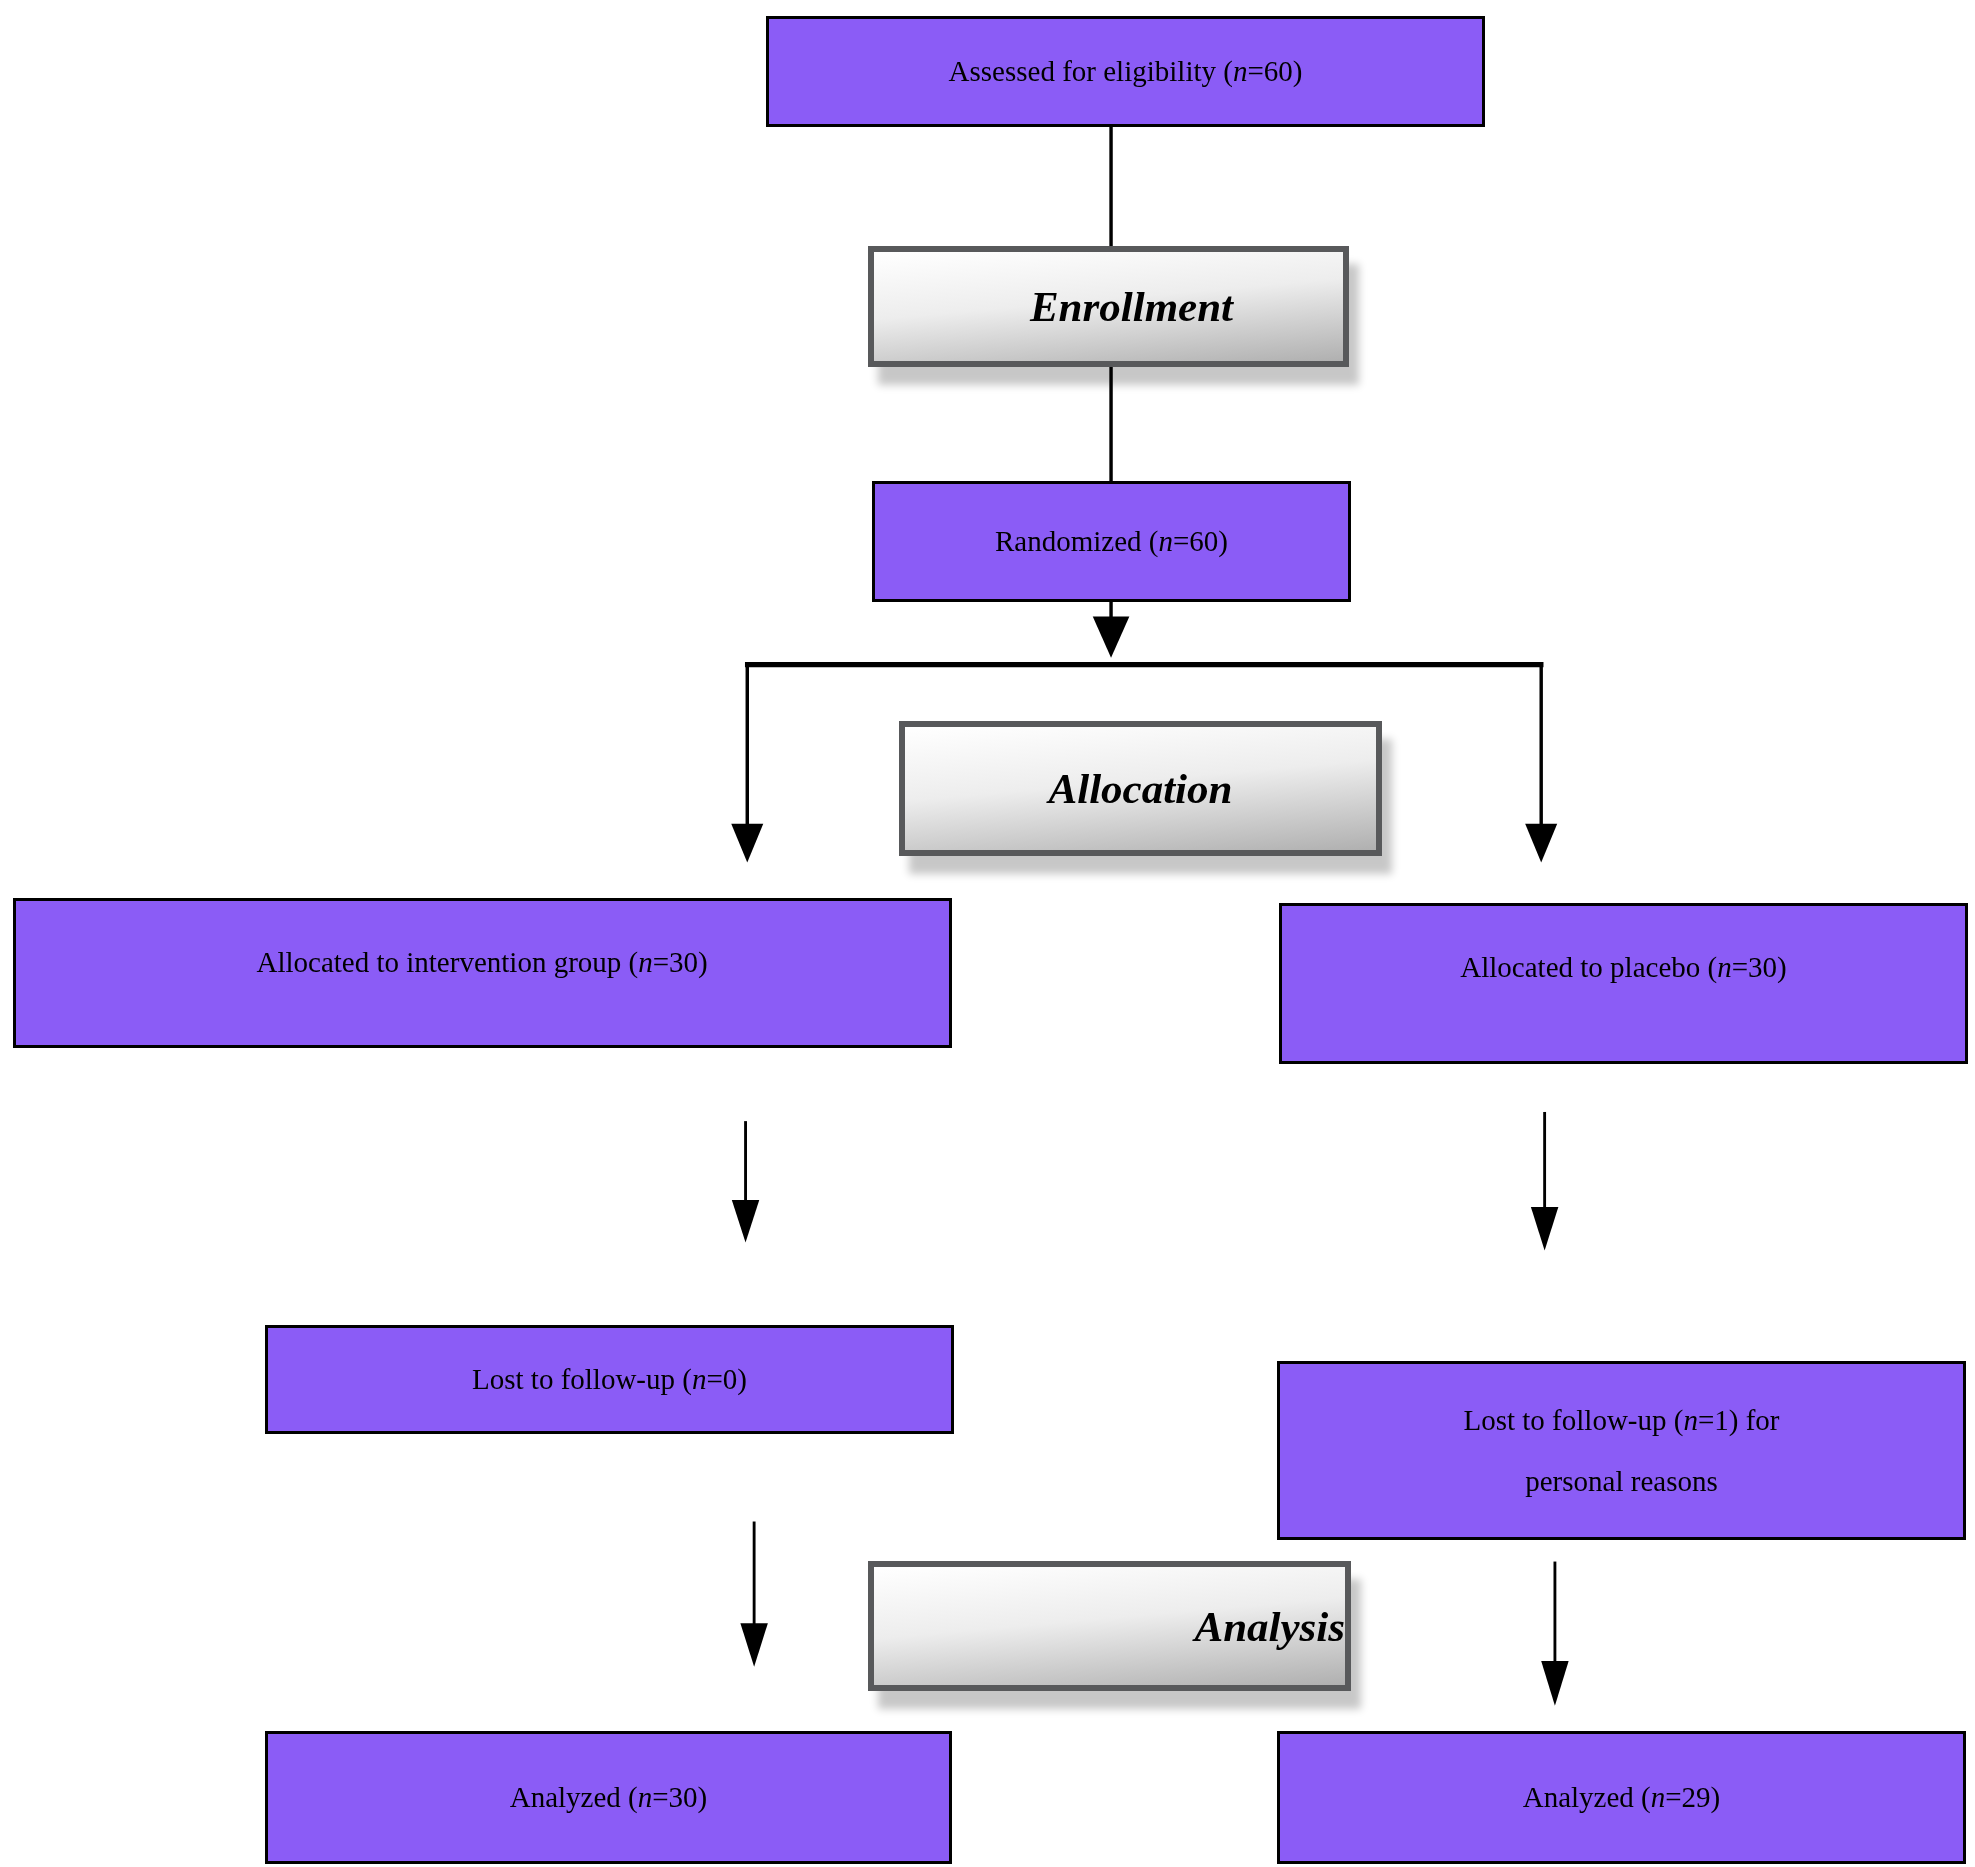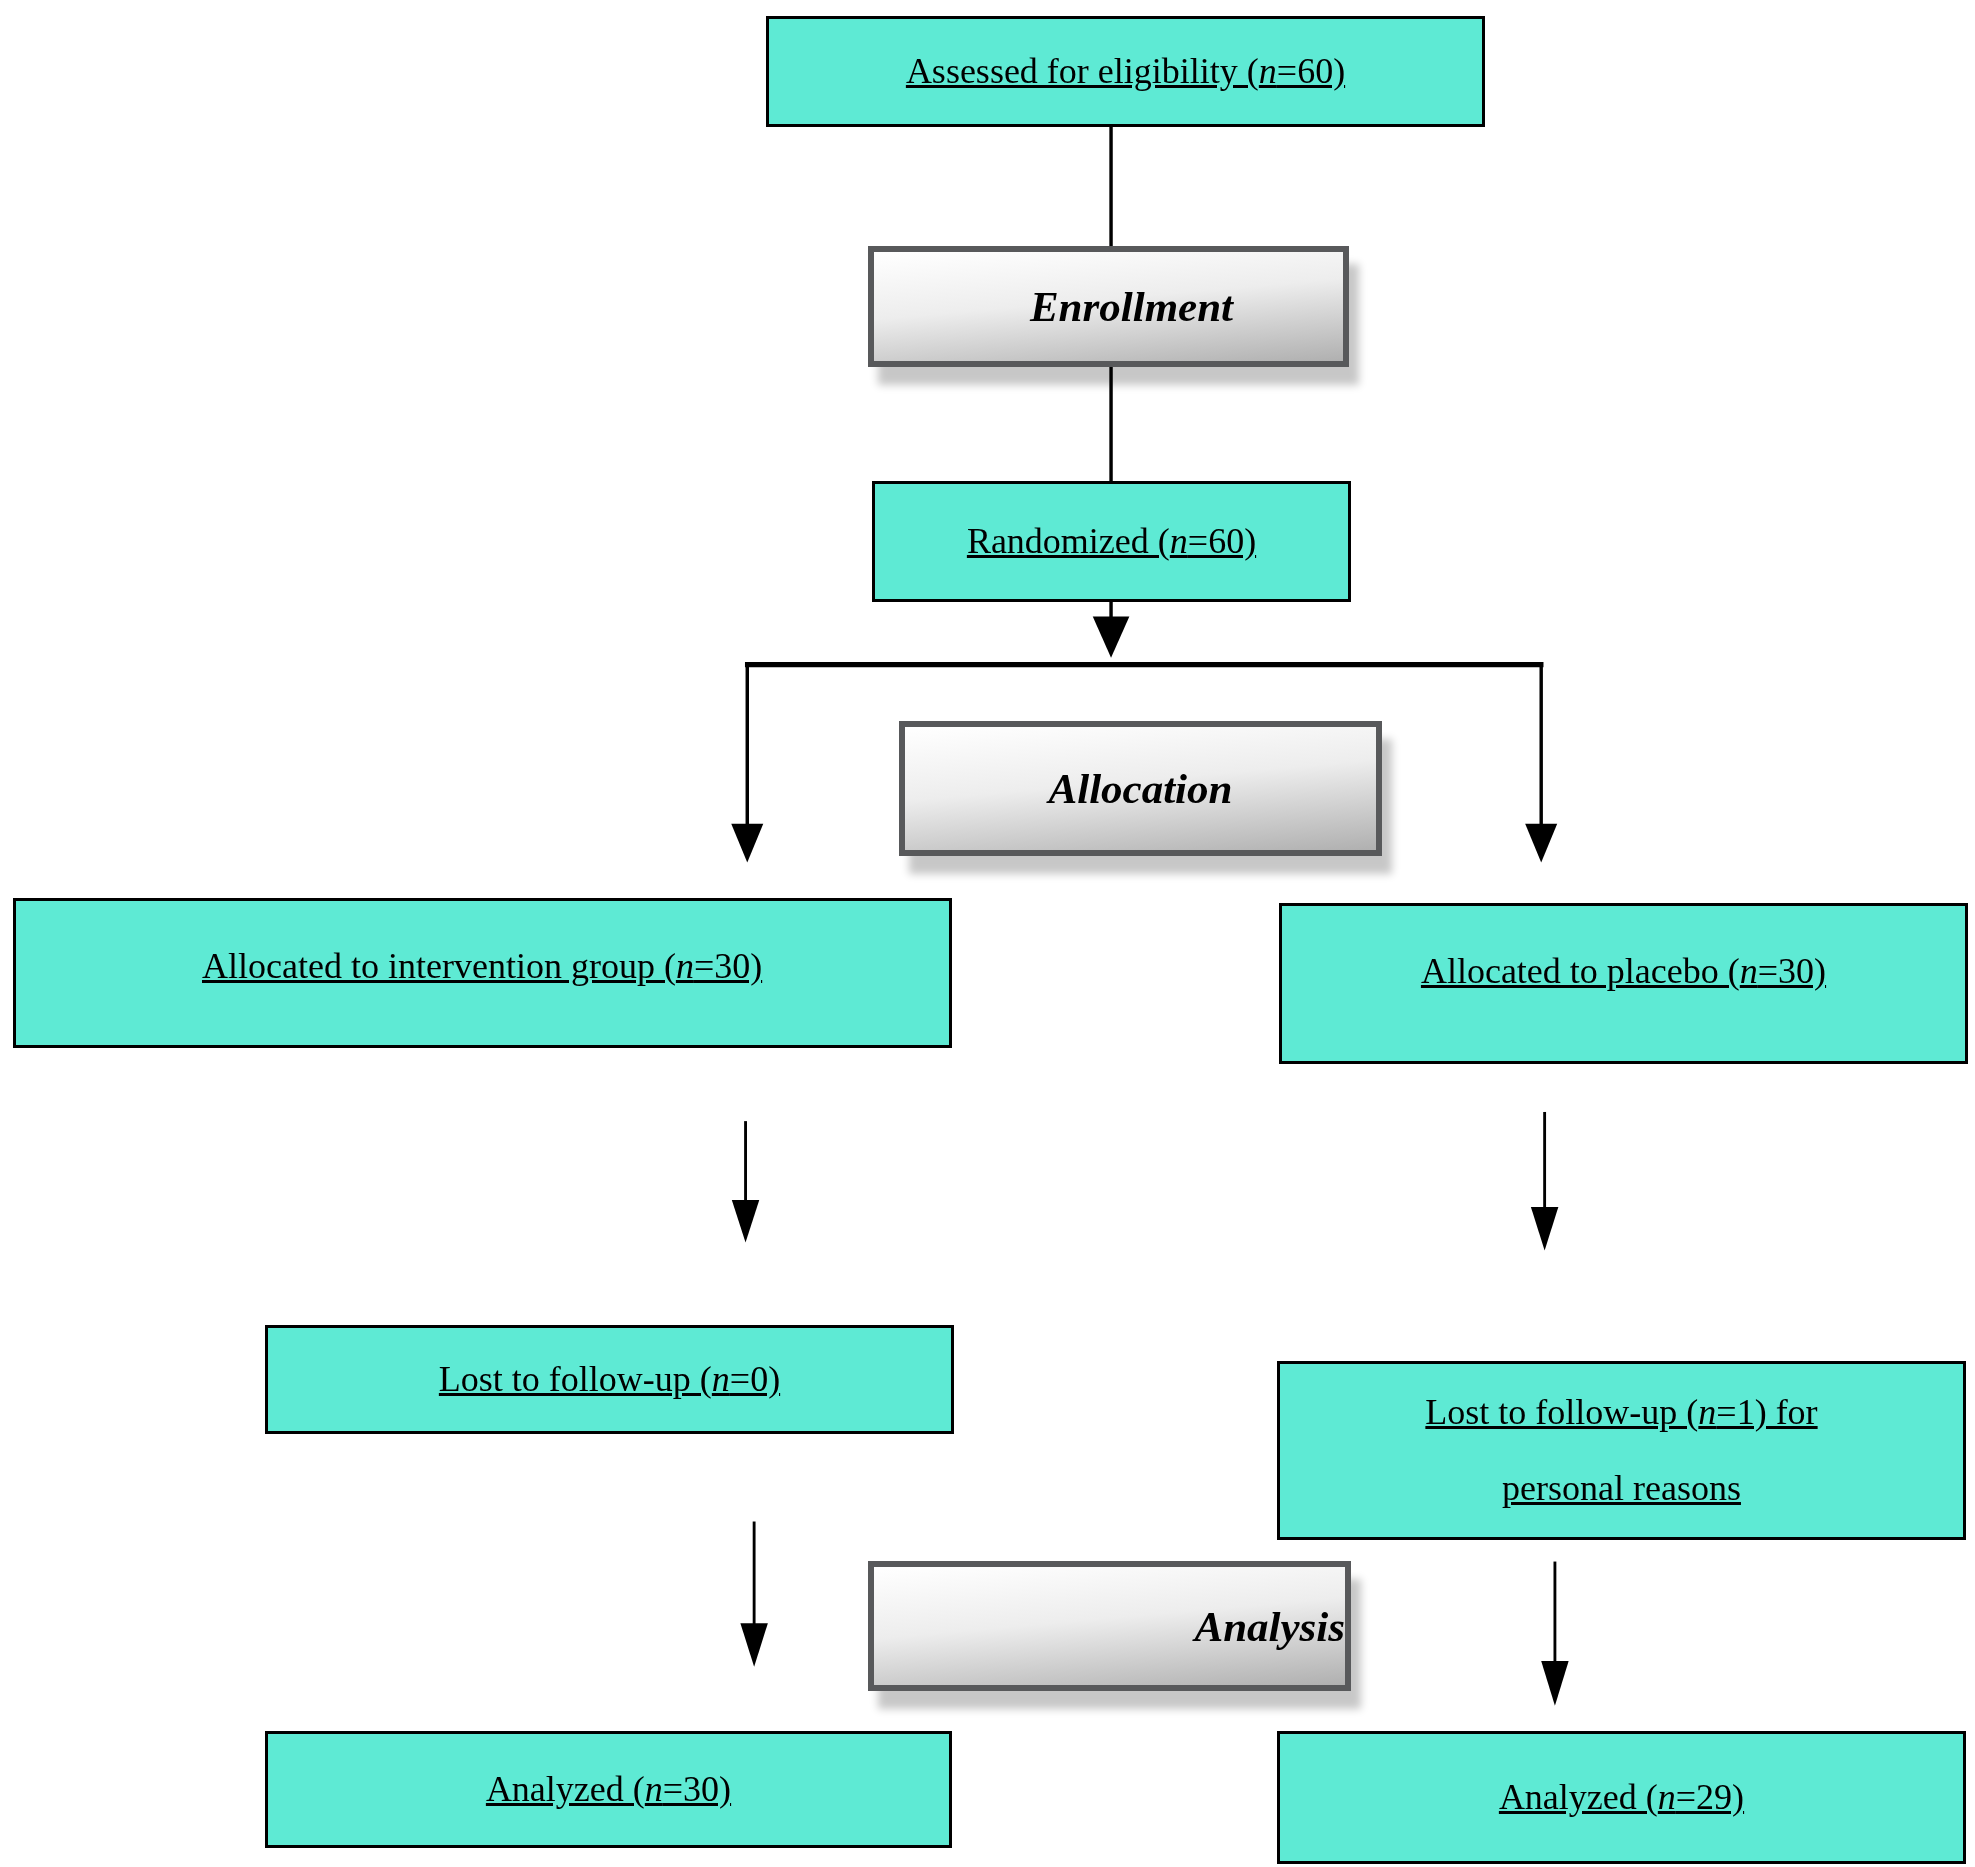--- a/index.html
+++ b/index.html
@@ -20,24 +20,23 @@
   .node {
     position: absolute;
     box-sizing: border-box;
     display: flex;
     align-items: center;
     justify-content: center;
     text-align: center;
   }
   .plain {
     border: 3.4px solid #000000;
-    background: #5eead4;
-    font-size: 36px;
+    background: #8b5cf6;
+    font-size: 29px;
     line-height: 1.25;
-    text-decoration: underline;
   }
   .top-pad {
     align-items: flex-start;
     padding-top: 43px;
   }
   .two-line .label { line-height: 2.1; }
   .stage {
     border: 6.9px solid #58595b;
     background: linear-gradient(175deg, #ffffff 0%, #ededed 45%, #b0b0b0 100%);
     box-shadow: 10.3px 18.3px 8px rgba(0,0,0,0.22);
@@ -114,21 +113,21 @@
     <span class="label">
       <span style="display:block;"><span>Lost to follow-up (</span><span class="n">n</span><span>=1) for</span></span>
       <span style="display:block;">personal reasons</span>
     </span>
   </div>
 
   <div class="node stage" style="left:868px; top:1561px; width:483px; height:130px;justify-content:flex-end;">
     <span class="label">Analysis</span>
   </div>
 
-  <div class="node plain" style="left:265px; top:1731px; width:687px; height:117px;">
+  <div class="node plain" style="left:265px; top:1731px; width:687px; height:133px;">
     <span class="label"><span>Analyzed (</span><span class="n">n</span><span>=30)</span></span>
   </div>
 
   <div class="node plain" style="left:1277px; top:1731px; width:689px; height:133px;">
     <span class="label"><span>Analyzed (</span><span class="n">n</span><span>=29)</span></span>
   </div>
 
 </div>
 
 

